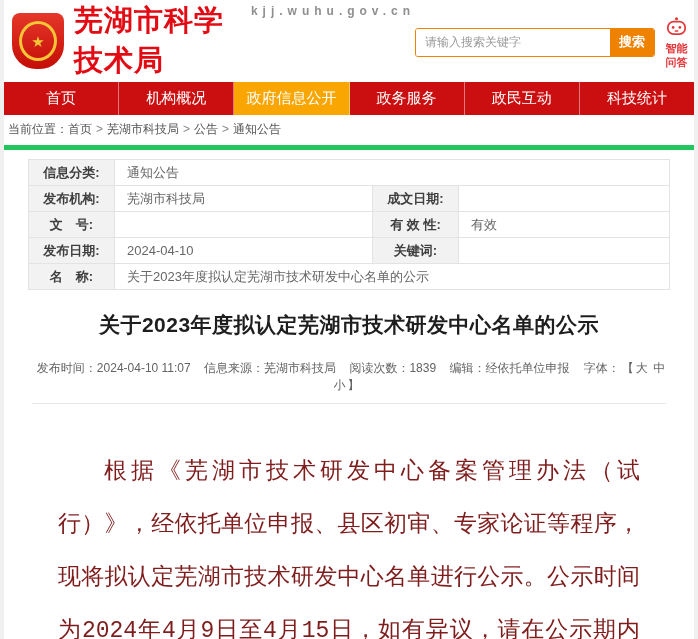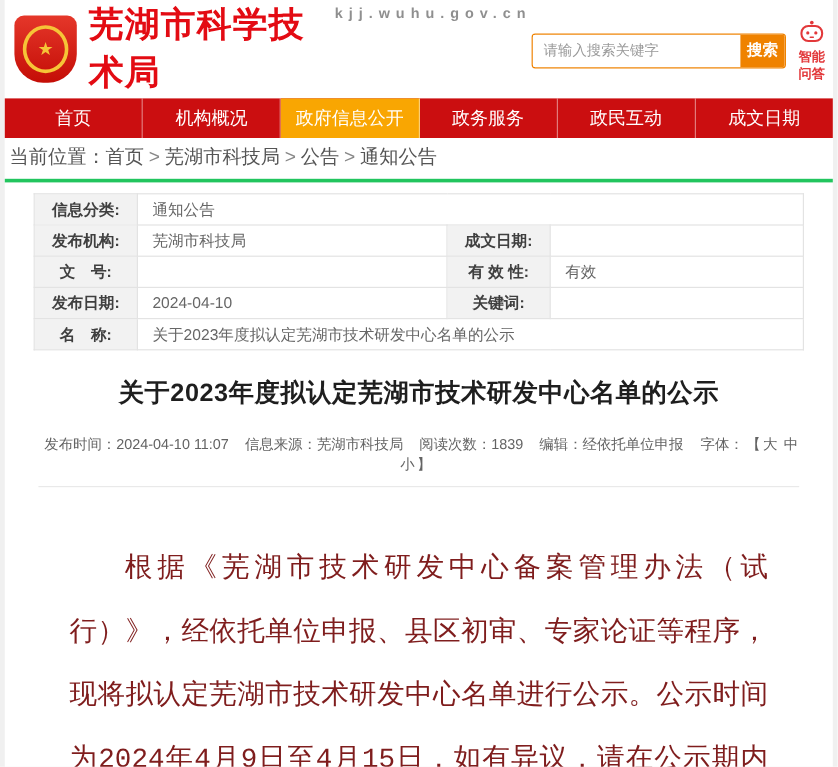--- a/index.html
+++ b/index.html
@@ -14,35 +14,35 @@
   
   .header { height:82px; display:flex; justify-content:space-between; align-items:center; padding:0 6px 0 8px; background:#fff; }
   .logo-block { display:flex; align-items:center; gap:10px; cursor:pointer; }
   .emblem { width:52px; height:56px; background:linear-gradient(#e5372a,#c40d06); border-radius:8px 8px 24px 24px; display:flex; align-items:center; justify-content:center; flex:none; }
   .emblem-ring { width:38px; height:40px; border:3px solid #f6c437; border-radius:50%; display:flex; align-items:center; justify-content:center; color:#f6c437; font-size:15px; line-height:1; }
   .site-text { display:flex; flex-direction:row; }
   .site-title { color:#e30b13; font-size:29px; font-weight:bold; letter-spacing:1px; font-family:"Liberation Sans","DejaVu Sans",sans-serif; }
   .site-url { color:#8f8f8f; font-size:12px; font-weight:bold; letter-spacing:5px; text-align:center; margin-top:3px; }
 
   .header-right { display:flex; align-items:center; gap:10px; margin-top:2px; }
-  .search-box { display:flex; width:212px; height:29px; border:1px solid #ef8200; border-radius:3px; overflow:hidden; background:#fff; }
+  .search-box { display:flex; width:240px; height:29px; border:1px solid #ef8200; border-radius:3px; overflow:hidden; background:#fff;gap:13px; }
   .search-box input { flex:1; border:none; outline:none; padding:0 9px; font-size:12px; color:#444; font-family:inherit; }
   .search-box input::placeholder { color:#9a9a9a; }
   .search-btn { width:44px; border:none; background:#ef8200; color:#fff; font-size:13px; cursor:pointer; font-family:inherit;font-weight:bold; }
   .qa { display:flex; align-items:center; gap:4px; cursor:pointer;flex-direction:column; }
   .qa-text { color:#e2383a; font-size:11px; font-weight:bold; line-height:1.25; }
 
   
   .nav { display:flex; height:33px; background:#cb0e10; }
   .nav-item { flex:1; display:flex; align-items:center; justify-content:center; color:#fff; font-size:15px; cursor:pointer; border-right:1px solid rgba(255,255,255,.45); }
   .nav-item:last-child { border-right:none; }
   .nav-item.active { background:#f9a602; }
 
   
-  .breadcrumb { padding:6px 4px 7px; font-size:16px; color:#555; border-bottom:3px solid #22c55e; background:#fff; }
+  .breadcrumb { padding:6px 4px 7px; font-size:12px; color:#555; border-bottom:5px solid #22c55e; background:#fff; }
   .breadcrumb .crumb { cursor:pointer; }
   .breadcrumb .sep { color:#888; margin:0 4px; }
 
   
   .main { padding:9px 24px 0; }
   table.info { width:100%; border-collapse:collapse; font-size:13px; table-layout:fixed; }
   table.info td { border:1px solid #e3e3e3; height:26px; padding:2px 12px; color:#666; overflow:hidden; white-space:nowrap; }
   table.info td.lbl { background:#f2f2f2; font-weight:bold; color:#3f3f3f; text-align:center; padding:2px 4px; }
   col.c-lbl { width:86px; }
   col.c-val1 { width:258px; }
@@ -93,21 +93,21 @@
       </div>
     </div>
   </div>
 
   <div class="nav">
     <div class="nav-item">首页</div>
     <div class="nav-item">机构概况</div>
     <div class="nav-item active">政府信息公开</div>
     <div class="nav-item">政务服务</div>
     <div class="nav-item">政民互动</div>
-    <div class="nav-item">成文日期</div>
+    <div class="nav-item">科技统计</div>
   </div>
 
   <div class="breadcrumb">
     <span>当前位置：</span><span class="crumb">首页</span><span class="sep">&gt;</span><span class="crumb">芜湖市科技局</span><span class="sep">&gt;</span><span class="crumb">公告</span><span class="sep">&gt;</span><span class="crumb">通知公告</span>
   </div>
 
   <div class="main">
 
     <table class="info">
       <colgroup>

